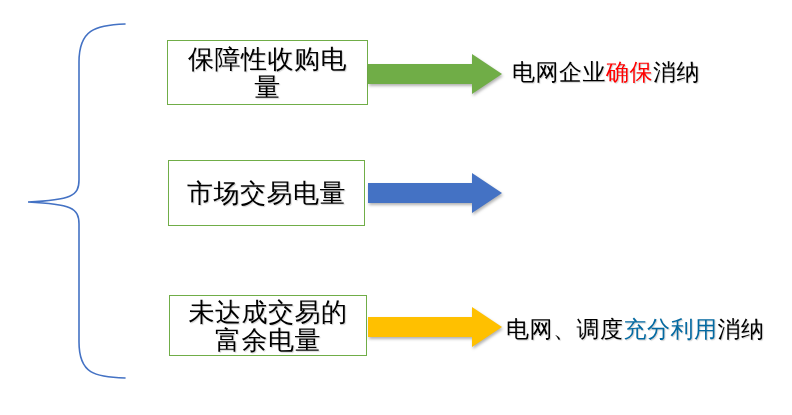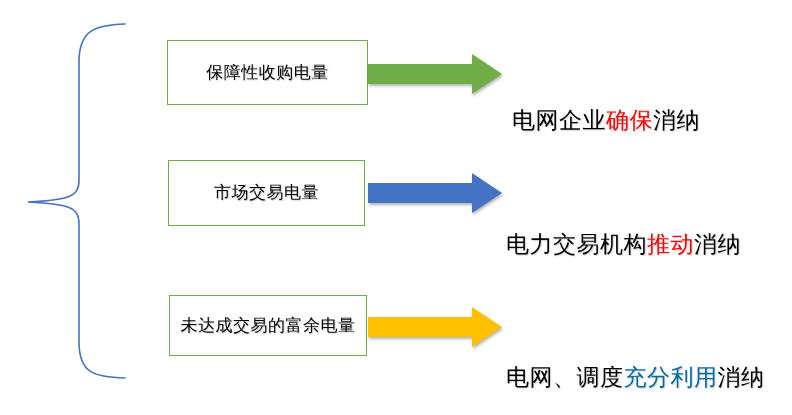--- a/index.html
+++ b/index.html
@@ -26,21 +26,21 @@
   .cat-box {
     position: absolute;
     border: 1.5px solid #70AD47;
     background: #ffffff;
     display: flex;
     align-items: center;
     justify-content: center;
     text-align: center;
     padding: 0 10px;
     box-sizing: border-box;
-    font-size: 17px;
+    font-size: 26px;
     line-height: 28px;
     letter-spacing: 0.5px;
     text-shadow: 1px 1px 1px rgba(0,0,0,0.18);
   }
   #box-1 { left: 167px; top: 40px;  width: 201px; height: 65px; }
   #box-2 { left: 168px; top: 160px; width: 197px; height: 66px; }
   #box-3 { left: 169px; top: 295px; width: 198px; height: 61px; }
   .arrow-svg {
     position: absolute;
     left: 368px;
@@ -51,21 +51,20 @@
   #arrow-1 { top: 54px; }
   #arrow-2 { top: 173px; }
   #arrow-3 { top: 307px; }
   .result-text {
     position: absolute;
     font-size: 23px;
     line-height: 24px;
     letter-spacing: 0.5px;
     white-space: nowrap;
     text-shadow: 1px 1px 1px rgba(0,0,0,0.18);
-    margin-top: 48px;
   }
   #result-1 { left: 512px; top: 60px; }
   #result-2 { left: 506px; top: 184px; }
   #result-3 { left: 506px; top: 317px; }
   .hl {  }
 </style>
 </head>
 <body>
 
 <div id="canvas">
@@ -86,23 +85,20 @@
   <div id="result-1" class="result-text">
     <span>电网企业</span><span class="hl" style="color: rgb(255, 0, 0);">确保</span><span>消纳</span>
   </div>
 
   <div id="box-2" class="cat-box" style="border-color: rgb(112, 173, 71);">
     <span>市场交易电量</span>
   </div>
   <svg id="arrow-2" class="arrow-svg" viewBox="0 0 134 40">
     <polygon points="0,10 104,10 104,0 134,20 104,40 104,30 0,30" fill="#4472C4"></polygon>
   </svg>
-  <div id="result-2" class="result-text">
-    <span>电力交易机构</span><span class="hl" style="color: rgb(255, 0, 0);">推动</span><span>消纳</span>
-  </div>
 
   <div id="box-3" class="cat-box" style="border-color: rgb(112, 173, 71);">
     <span>未达成交易的富余电量</span>
   </div>
   <svg id="arrow-3" class="arrow-svg" viewBox="0 0 134 40">
     <polygon points="0,10 104,10 104,0 134,20 104,40 104,30 0,30" fill="#FFC000"></polygon>
   </svg>
   <div id="result-3" class="result-text">
     <span>电网、调度</span><span class="hl" style="color: #0369a1;">充分利用</span><span>消纳</span>
   </div>

